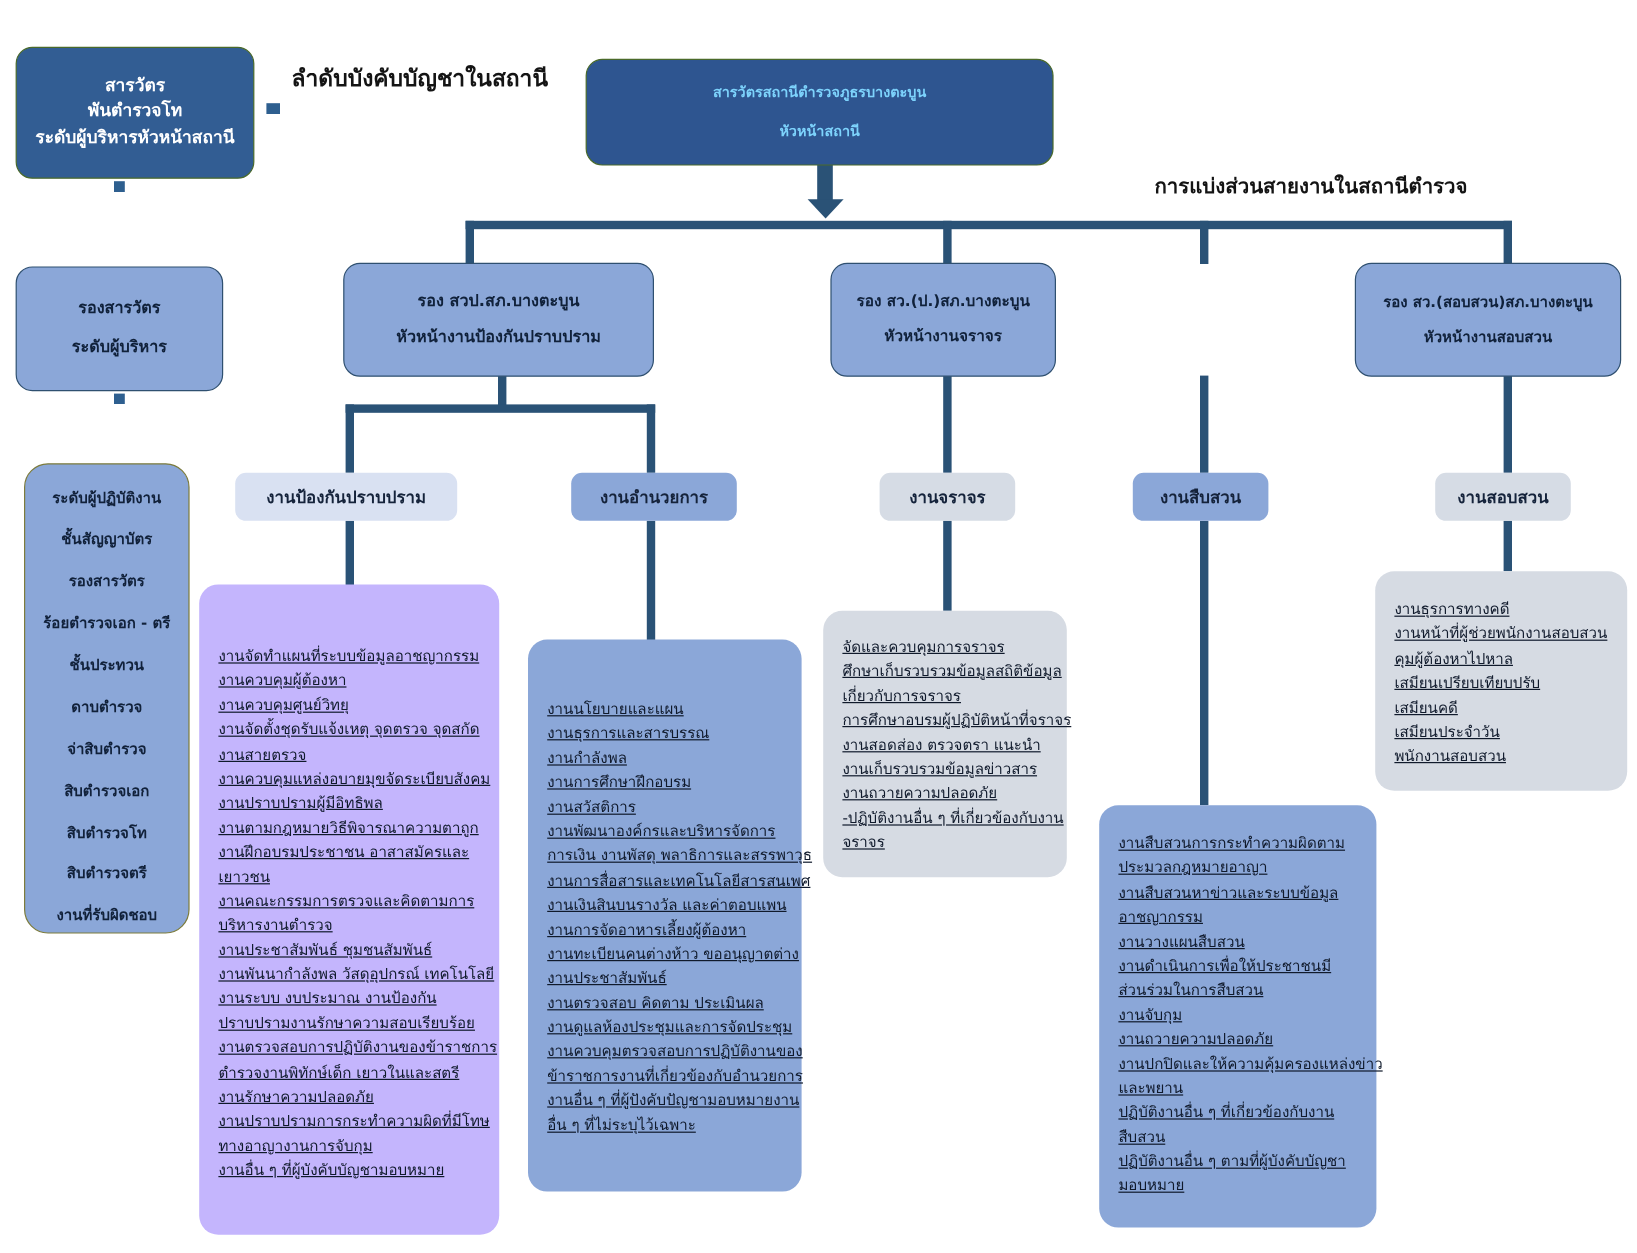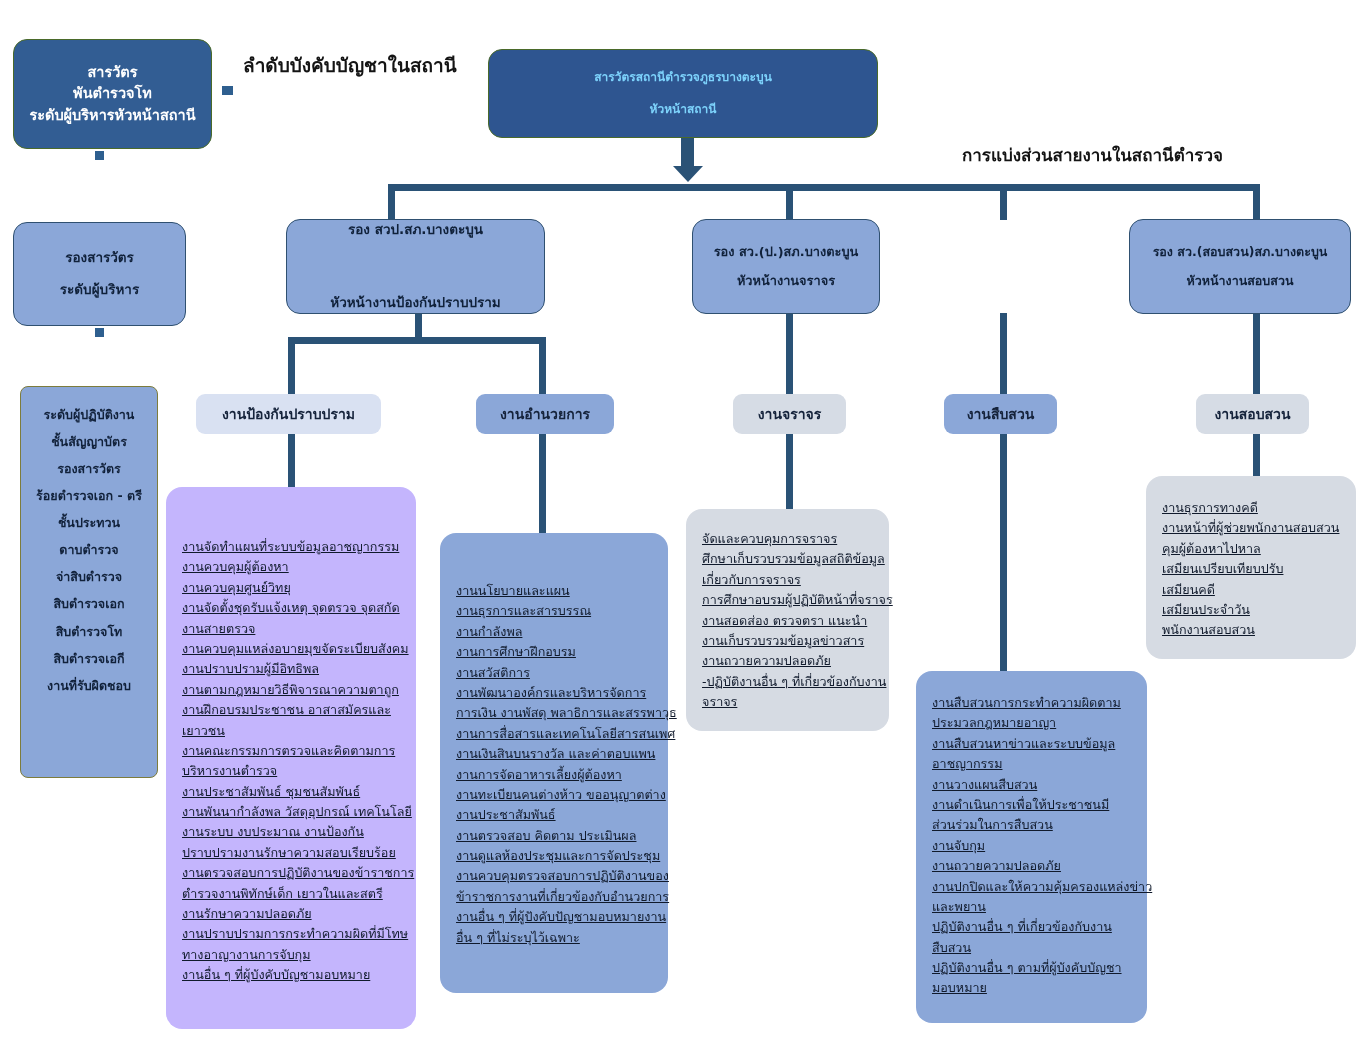--- a/index.html
+++ b/index.html
@@ -57,22 +57,22 @@
     color: #10213a;
     font-weight: 700;
     font-size: 13.5px;
   }
   .node-rank {
     background: #8ba7d8;
     border: 1px solid #7d7c3c;
     color: #11213a;
     font-weight: 700;
     font-size: 12.5px;
-    border-radius: 8px;
-    justify-content: flex-start;
+    border-radius: 20px;
+    justify-content: space-between;
     padding-top: 14px;
   }
   .node-rank .ln { padding: 4.5px 0; }
 
   .chip {
     position: absolute;
     box-sizing: border-box;
     border-radius: 9px;
     display: flex;
     align-items: center;
@@ -190,30 +190,30 @@
   <div class="node node-rank" style="left:20px; top:386px; width:138px; height:392px;">
     <span class="ln">ระดับผู้ปฏิบัติงาน</span>
     <span class="ln">ชั้นสัญญาบัตร</span>
     <span class="ln">รองสารวัตร</span>
     <span class="ln">ร้อยตำรวจเอก - ตรี</span>
     <span class="ln">ชั้นประทวน</span>
     <span class="ln">ดาบตำรวจ</span>
     <span class="ln">จ่าสิบตำรวจ</span>
     <span class="ln">สิบตำรวจเอก</span>
     <span class="ln">สิบตำรวจโท</span>
-    <span class="ln">สิบตำรวจเอกี</span>
+    <span class="ln">สิบตำรวจตรี</span>
     <span class="ln">งานที่รับผิดชอบ</span>
   </div>
 
   <div class="node node-dark-2" style="left:488px; top:49px; width:390px; height:89px;">
     <span class="ln" style="padding-bottom:14px;">สารวัตรสถานีตำรวจภูธรบางตะบูน</span>
     <span class="ln">หัวหน้าสถานี</span>
   </div>
 
-  <div class="node node-mid" style="left:286px; top:219px; width:259px; height:95px;justify-content:space-between;">
+  <div class="node node-mid" style="left:286px; top:219px; width:259px; height:95px;">
     <span class="ln" style="padding-bottom:10px;">รอง สวป.สภ.บางตะบูน</span>
     <span class="ln">หัวหน้างานป้องกันปราบปราม</span>
   </div>
 
   <div class="node node-mid" style="left:692px; top:219px; width:188px; height:95px; font-size:12.8px;">
     <span class="ln" style="padding-bottom:10px;">รอง สว.(ป.)สภ.บางตะบูน</span>
     <span class="ln">หัวหน้างานจราจร</span>
   </div>
 
 

